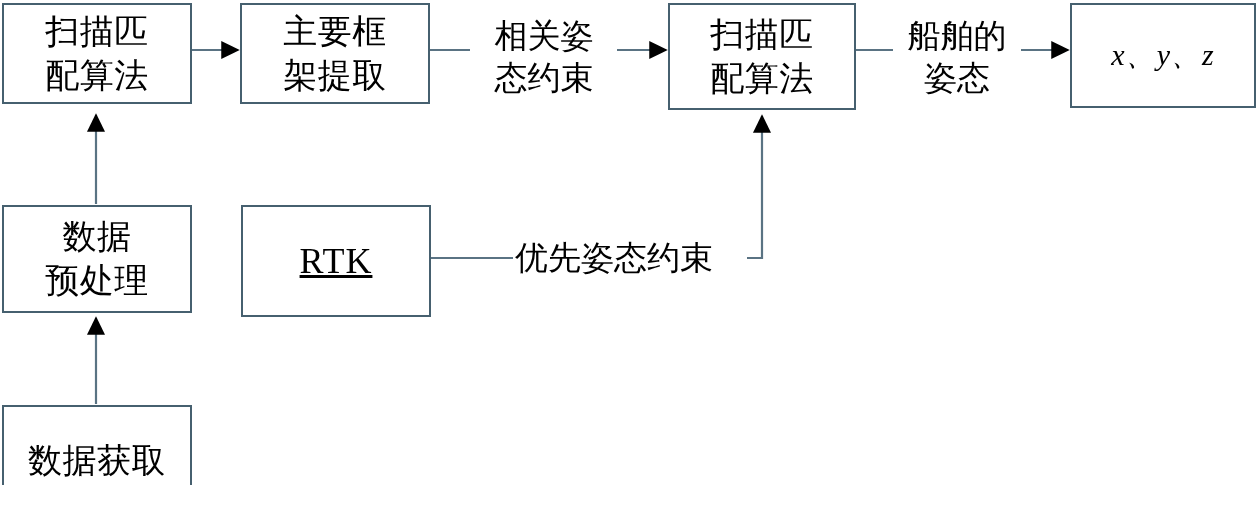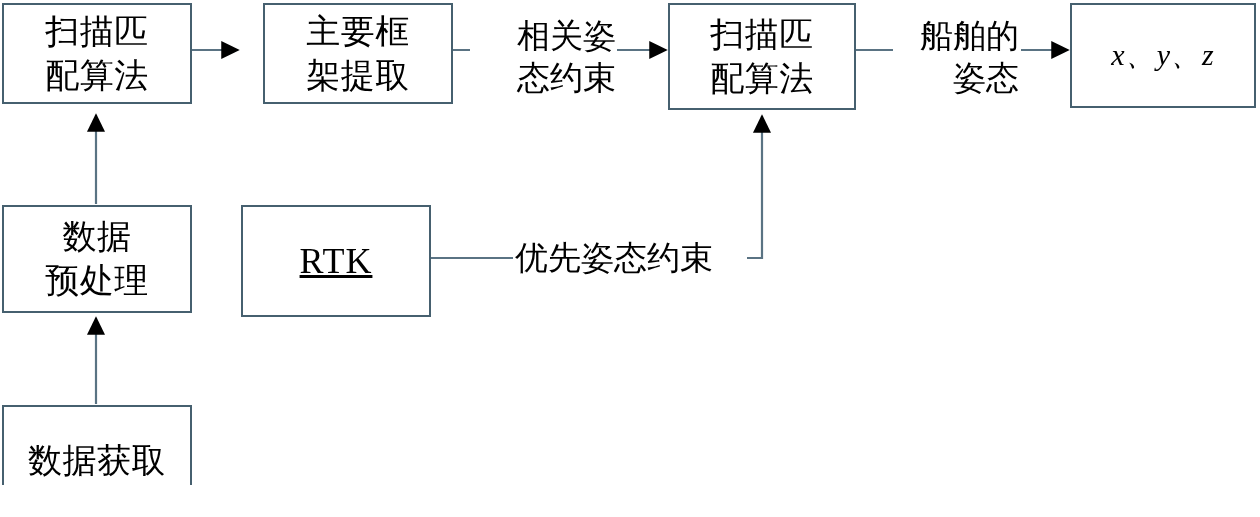--- a/index.html
+++ b/index.html
@@ -41,21 +41,21 @@
   .node.ascii-node {
     font-size: 36px;
     letter-spacing: 1px;
   }
   .edge-label {
     position: absolute;
     color: #000000;
     font-family: "Liberation Serif", "DejaVu Serif", serif;
     font-size: 33px;
     line-height: 1.26;
-    text-align: right;
+    text-align: center;
     white-space: pre-line;
     background: transparent;
   }
   .edge-label.single {
     text-align: left;
     white-space: nowrap;
     font-family: Liberation Serif, serif;
   }
   svg.wires {
     position: absolute;
@@ -96,21 +96,21 @@
 
       <line x1="431" y1="258" x2="513" y2="258"></line>
 
       <path d="M 747 258 L 762 258 L 762 116" marker-end="url(#ah)"></path>
     </g>
   </svg>
 
   <div class="node" style="left:2px; top:3px; width:190px; height:101px;">扫描匹
 配算法</div>
 
-  <div class="node" style="left:240px; top:3px; width:190px; height:101px;margin-left:23px;">主要框
+  <div class="node" style="left:240px; top:3px; width:190px; height:101px;">主要框
 架提取</div>
 
   <div class="node" style="left:668px; top:3px; width:188px; height:107px;">扫描匹
 配算法</div>
 
   <div class="node var-node" style="left:1070px; top:3px; width:186px; height:105px;">x、y、z</div>
 
   <div class="node" style="left:2px; top:205px; width:190px; height:108px;">数据
 预处理</div>
 

